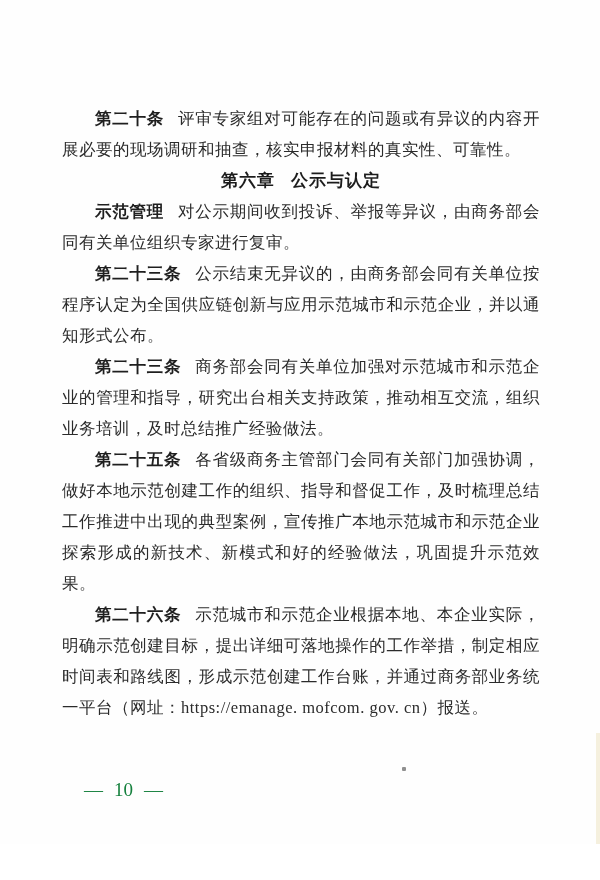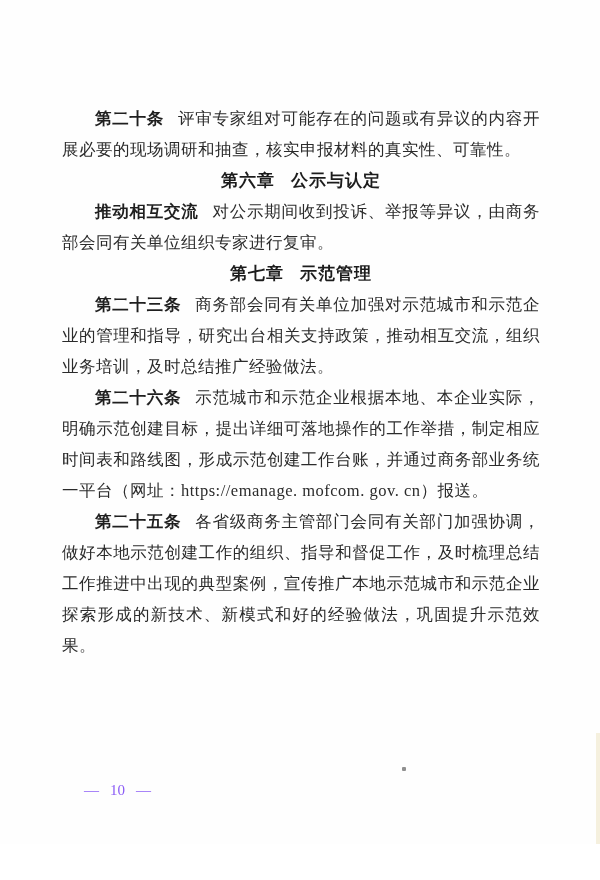--- a/index.html
+++ b/index.html
@@ -39,23 +39,23 @@
     font-weight: bold;
     font-family: "Liberation Sans", "DejaVu Sans", sans-serif;
     color: #1c1c1c;
     letter-spacing: 1px;
   }
   .chapter-title { margin-left: 16px; }
   .footer {
     position: absolute;
     left: 84px;
     top: 780px;
-    font-size: 15px;
+    font-size: 19px;
     line-height: 20px;
-    color: #8b5cf6;
+    color: #15803d;
     letter-spacing: 0;
   }
   .pg-num { margin: 0 11px; }
   .speck {
     position: absolute;
     left: 402px;
     top: 767px;
     width: 4px;
     height: 4px;
     background: #7d7d7d;
@@ -82,38 +82,38 @@
     <p class="para">
       <span class="art-num">第二十条</span><span>评审专家组对可能存在的问题或有异议的内容开展必要的现场调研和抽查，核实申报材料的真实性、可靠性。</span>
     </p>
 
     <h2 class="chapter">
       <span>第六章</span><span class="chapter-title">公示与认定</span>
     </h2>
 
 
     <p class="para">
-      <span class="art-num">推动相互交流</span><span>对公示期间收到投诉、举报等异议，由商务部会同有关单位组织专家进行复审。</span>
+      <span class="art-num">示范管理</span><span>对公示期间收到投诉、举报等异议，由商务部会同有关单位组织专家进行复审。</span>
     </p>
 
+    <p class="para">
+      <span class="art-num">第二十三条</span><span>公示结束无异议的，由商务部会同有关单位按程序认定为全国供应链创新与应用示范城市和示范企业，并以通知形式公布。</span>
+    </p>
 
-    <h2 class="chapter">
-      <span>第七章</span><span class="chapter-title">示范管理</span>
-    </h2>
 
     <p class="para">
       <span class="art-num">第二十三条</span><span>商务部会同有关单位加强对示范城市和示范企业的管理和指导，研究出台相关支持政策，推动相互交流，组织业务培训，及时总结推广经验做法。</span>
     </p>
 
     <p class="para">
-      <span class="art-num">第二十六条</span><span>示范城市和示范企业根据本地、本企业实际，明确示范创建目标，提出详细可落地操作的工作举措，制定相应时间表和路线图，形成示范创建工作台账，并通过商务部业务统一平台（网址：https://emanage. mofcom. gov. cn）报送。</span>
+      <span class="art-num">第二十五条</span><span>各省级商务主管部门会同有关部门加强协调，做好本地示范创建工作的组织、指导和督促工作，及时梳理总结工作推进中出现的典型案例，宣传推广本地示范城市和示范企业探索形成的新技术、新模式和好的经验做法，巩固提升示范效果。</span>
     </p>
 
     <p class="para">
-      <span class="art-num">第二十五条</span><span>各省级商务主管部门会同有关部门加强协调，做好本地示范创建工作的组织、指导和督促工作，及时梳理总结工作推进中出现的典型案例，宣传推广本地示范城市和示范企业探索形成的新技术、新模式和好的经验做法，巩固提升示范效果。</span>
+      <span class="art-num">第二十六条</span><span>示范城市和示范企业根据本地、本企业实际，明确示范创建目标，提出详细可落地操作的工作举措，制定相应时间表和路线图，形成示范创建工作台账，并通过商务部业务统一平台（网址：https://emanage. mofcom. gov. cn）报送。</span>
     </p>
 
   </div>
 
   <div class="footer">
     <span>—</span><span class="pg-num">10</span><span>—</span>
   </div>
 
   <div class="speck"></div>
   <div class="edge-tint"></div>

